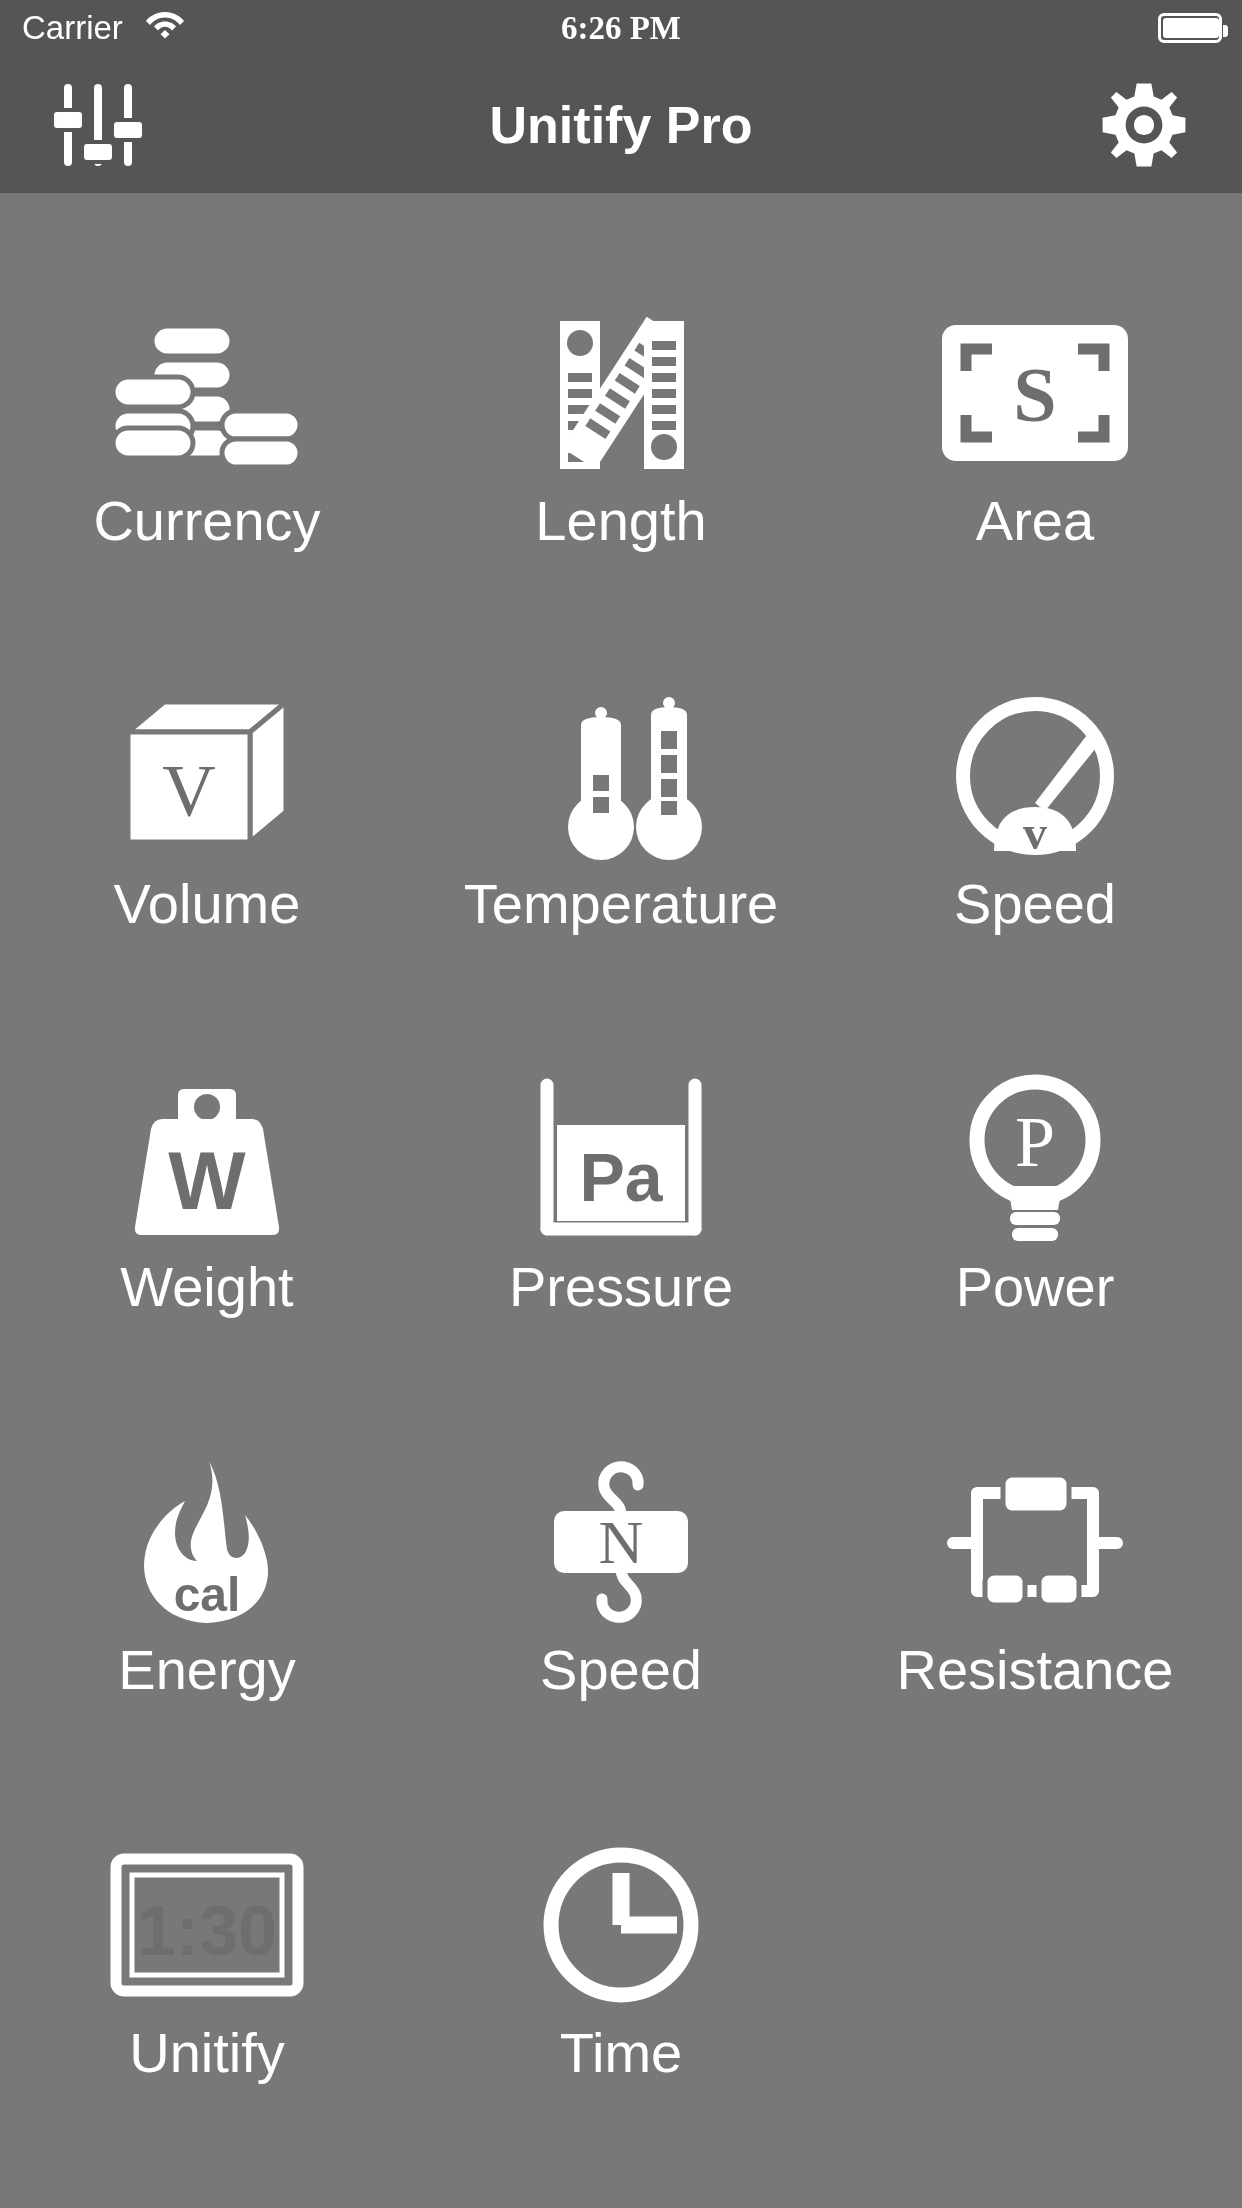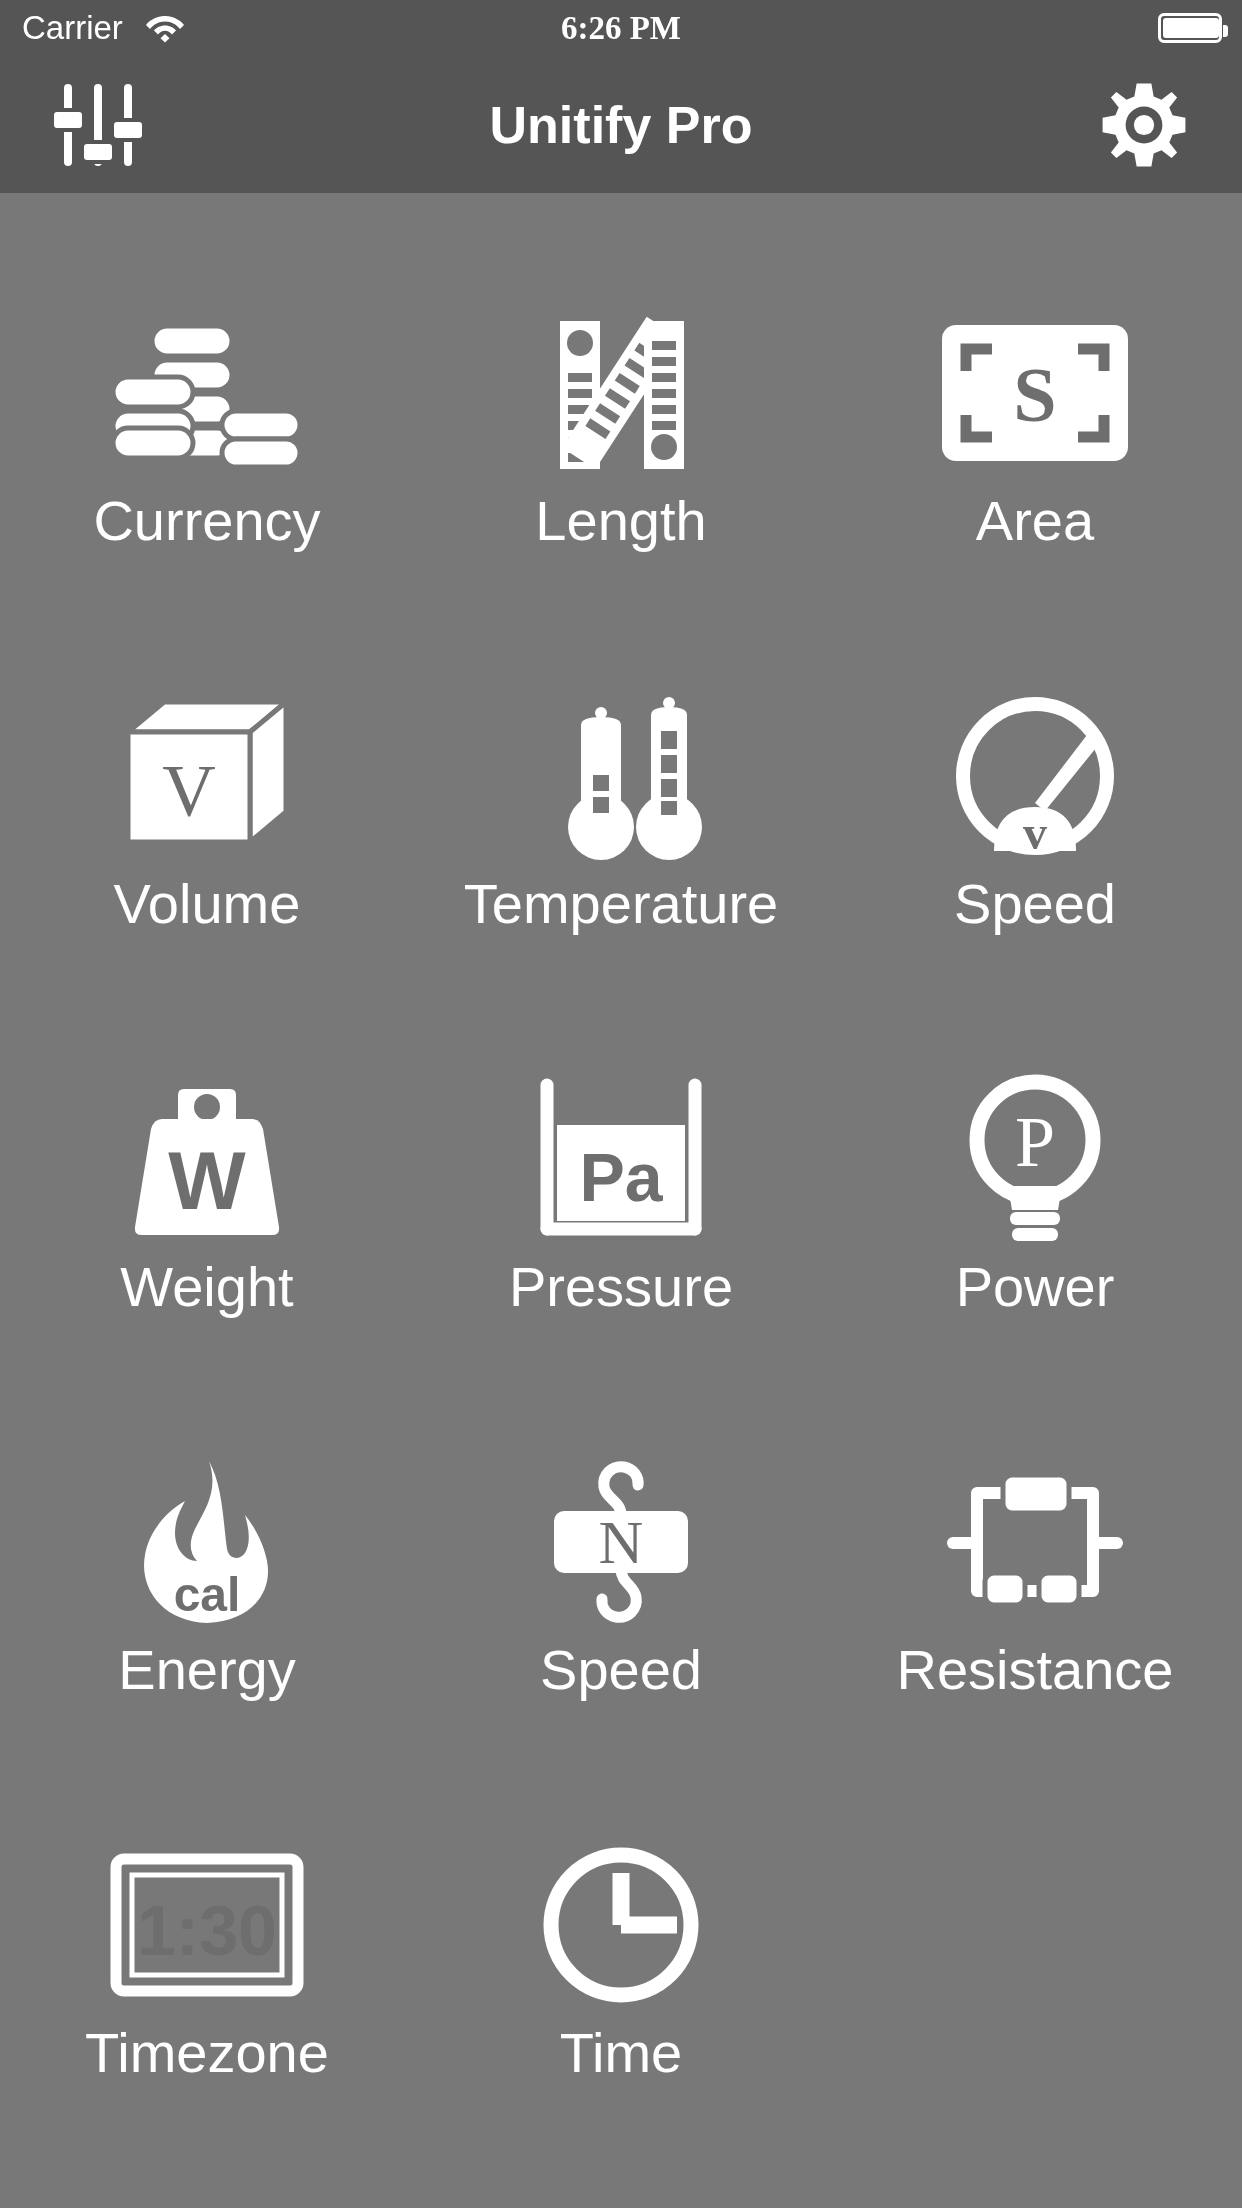--- a/index.html
+++ b/index.html
@@ -26,21 +26,21 @@
     height: 56px;
     background: #555555;
     display: flex;
     align-items: center;
     position: relative;
     flex: none;
     padding: 0 22px;
   }
   .status-left {
     display: flex;
-    align-items: center;
+    align-items: flex-start;
     gap: 22px;
   }
   .status-carrier {
     color: #ffffff;
     font-size: 33px;
     letter-spacing: 0px;
   }
   .wifi-icon { display: block; }
   .status-center {
     position: absolute;
@@ -442,21 +442,21 @@
     </div>
 
     <div class="cell">
       <div class="cell-icon">
         <svg width="190" height="140" viewBox="0 0 190 140">
           <rect x="4" y="4" width="182" height="132" rx="8" fill="none" stroke="#ffffff" stroke-width="11"></rect>
           <rect x="20" y="20" width="150" height="100" fill="none" stroke="#ffffff" stroke-width="5"></rect>
           <text x="95" y="100" font-family="'Liberation Sans', sans-serif" font-size="70" font-weight="bold" fill="#6e6e6e" text-anchor="middle">1:30</text>
         </svg>
       </div>
-      <div class="cell-label">Timezone</div>
+      <div class="cell-label">Unitify</div>
     </div>
 
     <div class="cell">
       <div class="cell-icon">
         <svg width="160" height="160" viewBox="0 0 160 160">
           <circle cx="80" cy="80" r="70" fill="none" stroke="#ffffff" stroke-width="15"></circle>
 
           <g stroke="#ffffff" stroke-width="17" stroke-linecap="butt">
             <path d="M80 80 L80 28"></path>
             <path d="M80 80 L136 80"></path>

